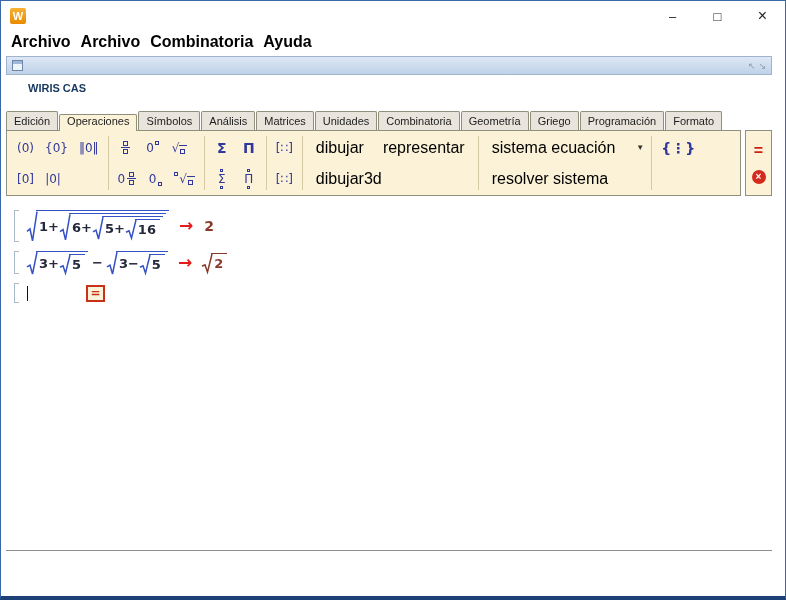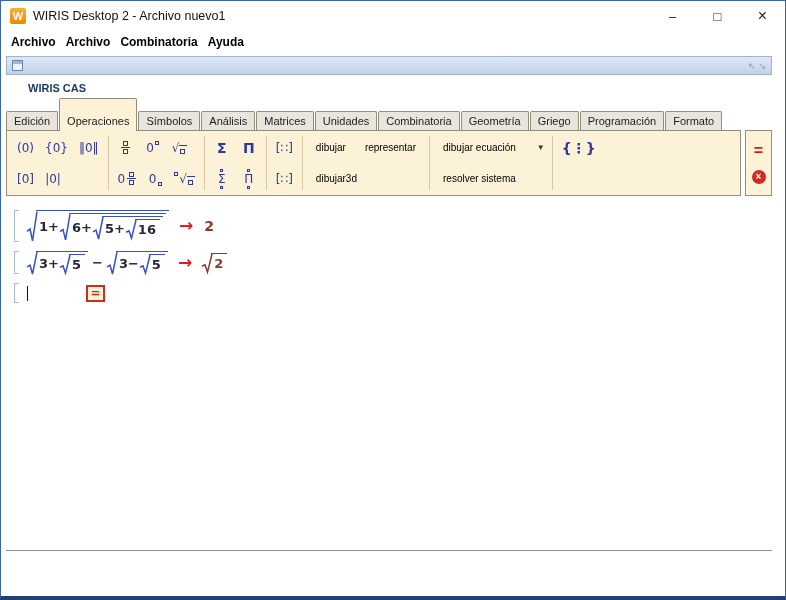--- a/index.html
+++ b/index.html
@@ -13,55 +13,55 @@
   
   .titlebar{height:30px;display:flex;align-items:center;padding-left:9px;flex:0 0 auto;}
   .applogo{width:16px;height:16px;border-radius:2px;background:linear-gradient(#f8b133,#e98a00);
     color:#fff;font-weight:bold;font-size:11px;display:flex;align-items:center;justify-content:center;}
   .apptitle{margin-left:7px;font-size:12.5px;color:#111;}
   .wincontrols{margin-left:auto;display:flex;height:30px;}
   .wbtn{width:45px;height:30px;display:flex;align-items:center;justify-content:center;color:#222;font-size:13px;}
   .wbtn.close{font-size:16px;}
   
   .menubar{height:22px;display:flex;align-items:center;padding-left:5px;flex:0 0 auto;}
-  .menuitem{font-size:12px;font-weight:bold;color:#000;padding:2px 5px;cursor:default;}
+  .menuitem{font-size:16px;font-weight:bold;color:#000;padding:2px 5px;cursor:default;}
   
   .panelwrap{margin:3px 13px 0 5px;flex:1;display:flex;flex-direction:column;min-height:0;}
   .panelheader{height:19px;flex:0 0 auto;display:flex;align-items:center;padding:0 5px;
     background:linear-gradient(#dde8f5,#bfd2e8);border:1px solid #9fb4cc;}
   .panelicon{width:11px;height:11px;border:1px solid #6f86a8;background:#eef4fb;position:relative;}
   .panelicon::after{content:"";position:absolute;left:0;top:0;right:0;height:3px;background:#9db8d8;}
   .paneltitle{margin-left:5px;font-size:11px;font-weight:bold;color:#17375e;margin-top:44px;}
   .panelresize{margin-left:auto;display:flex;gap:3px;color:#8d99a8;font-size:9px;}
   
   .tabsrow{height:23px;flex:0 0 auto;display:flex;align-items:flex-end;position:relative;z-index:2;margin-top:32px;}
   .tab{border:1px solid #8f8f7c;border-bottom:none;border-radius:2px 2px 0 0;background:#e9e5dc;
     font-size:11px;color:#1d1d1d;padding:3px 7px 3px 7px;margin-right:1px;cursor:default;white-space:nowrap;}
-  .tab.sel{background:#fbf2d7;padding-top:16px;padding-bottom:4px;margin-bottom:-1px;}
+  .tab.sel{background:#fbf2d7;padding-top:0;padding-bottom:4px;margin-bottom:-1px;}
   
   .toolbarrow{flex:0 0 auto;display:flex;align-items:stretch;gap:4px;}
   .toolbar{width:737px;border:1px solid #90907e;background:#fbf2d7;display:flex;align-items:stretch;padding:1px 2px;height:66px;}
   .tgroup{display:flex;flex-direction:column;justify-content:center;}
   .trow{display:flex;align-items:center;gap:7px;height:31px;padding:0 6px;}
   .vsep{width:1px;background:#d6caa4;margin:4px 1px;}
   .tbtn{background:none;border:none;padding:1px 2px;min-width:20px;height:26px;display:inline-flex;
     align-items:center;justify-content:center;font-family:"DejaVu Sans",sans-serif;cursor:default;}
   .g{color:#30389b;font-size:12px;line-height:1;}
   .g.big{font-size:14px;font-weight:bold;}
   .mini-box{width:5px;height:5px;border:1px solid #30389b;display:inline-block;}
   .sup-box{width:4px;height:4px;border:1px solid #30389b;display:inline-block;transform:translateY(-5px);margin-left:1px;}
   .sub-box{width:4px;height:4px;border:1px solid #30389b;display:inline-block;transform:translateY(5px);margin-left:1px;}
   .idx-box{width:4px;height:4px;border:1px solid #30389b;display:inline-block;transform:translateY(-5px);margin-right:1px;}
   .frac-icon{display:inline-flex;flex-direction:column;align-items:center;gap:1px;}
   .fbar{width:9px;height:1px;background:#30389b;}
   .msqrt{display:inline-flex;align-items:flex-end;}
   .rbody2{border-top:1px solid #30389b;padding:3px 2px 0 1px;display:inline-flex;}
   .limcol{display:inline-flex;flex-direction:column;align-items:center;line-height:1;gap:1px;}
   .limcol .mini-box{width:3px;height:3px;}
-  .tlabel{background:none;border:none;font-family:"Liberation Sans",sans-serif;font-size:10px;color:#000;
+  .tlabel{background:none;border:none;font-family:"Liberation Sans",sans-serif;font-size:16px;color:#000;
     padding:2px 6px;cursor:default;white-space:nowrap;}
   .ddicon{font-size:8px;color:#333;margin-left:8px;}
   .rightbox{width:27px;height:66px;border:1px solid #90907e;background:#fbf2d7;display:flex;flex-direction:column;
     align-items:center;justify-content:space-around;padding:6px 0;}
   .eqbtn{background:none;border:none;color:#d01f10;font-weight:900;font-size:16px;cursor:default;line-height:1;}
   .abortbtn{width:14px;height:14px;border-radius:50%;background:#d42a1e;border:none;color:#fff;font-size:10px;
     font-weight:bold;display:flex;align-items:center;justify-content:center;line-height:1;padding:0;cursor:default;}
   
   .content{flex:1;min-height:0;background:#fff;padding:14px 0 0 8px;}
   .mline{display:flex;align-items:center;margin-bottom:9px;font-family:"DejaVu Sans",sans-serif;}
@@ -82,21 +82,20 @@
   
   .statuspane{flex:0 0 46px;border-top:1px solid #8f8f8f;background:#fff;}
 </style>
 </head>
 <body>
 
 <div class="app">
 
   <div class="titlebar">
     <div class="applogo">W</div>
-    <div class="apptitle">WIRIS Desktop 2 - Archivo nuevo1</div>
     <div class="wincontrols">
       <div class="wbtn">–</div>
       <div class="wbtn">□</div>
       <div class="wbtn close">×</div>
     </div>
   </div>
 
   <div class="menubar">
     <span class="menuitem">Archivo</span>
     <span class="menuitem">Archivo</span>
@@ -256,21 +255,21 @@
           </div>
           <div class="trow">
             <button class="tlabel">dibujar3d</button>
           </div>
         </div>
 
         <div class="vsep"></div>
 
         <div class="tgroup">
           <div class="trow">
-            <button class="tlabel">dibujar ecuación</button>
+            <button class="tlabel">sistema ecuación</button>
             <span class="ddicon">▼</span>
           </div>
           <div class="trow">
             <button class="tlabel">resolver sistema</button>
           </div>
         </div>
 
         <div class="vsep"></div>
 
         <div class="tgroup">

